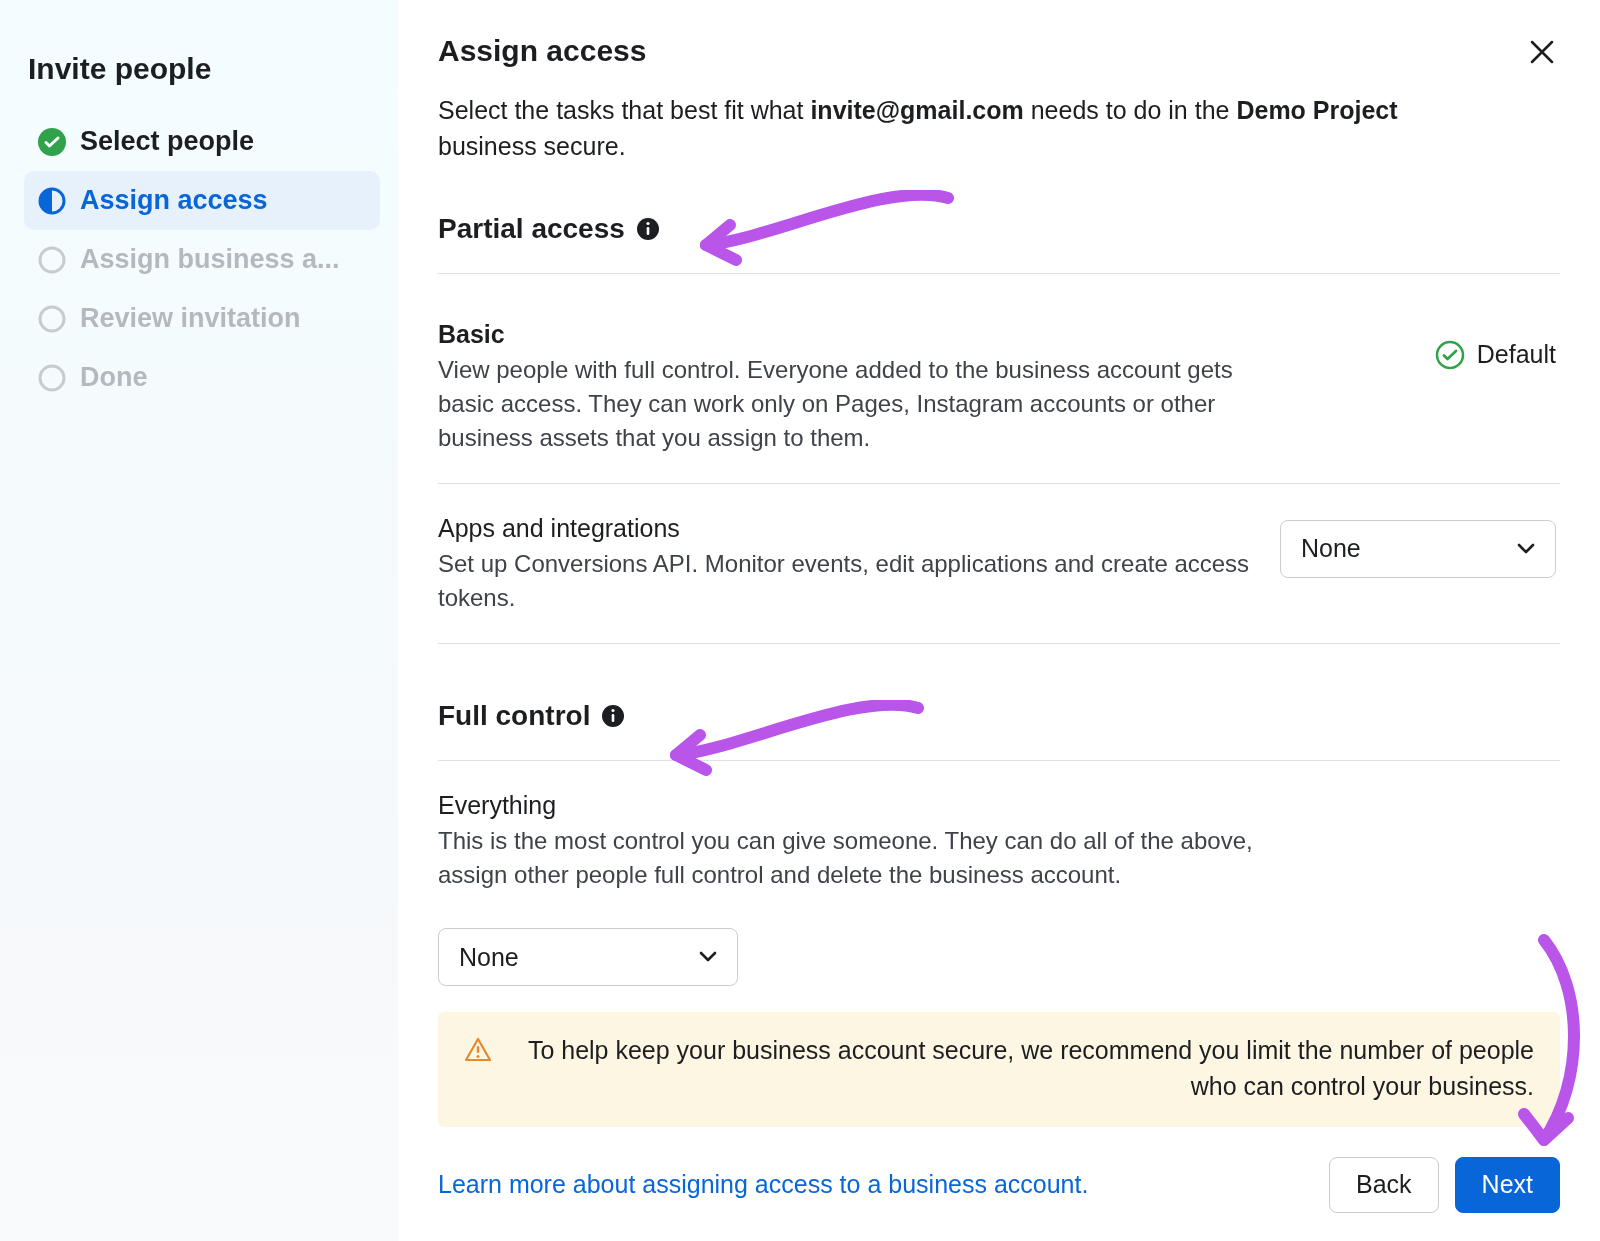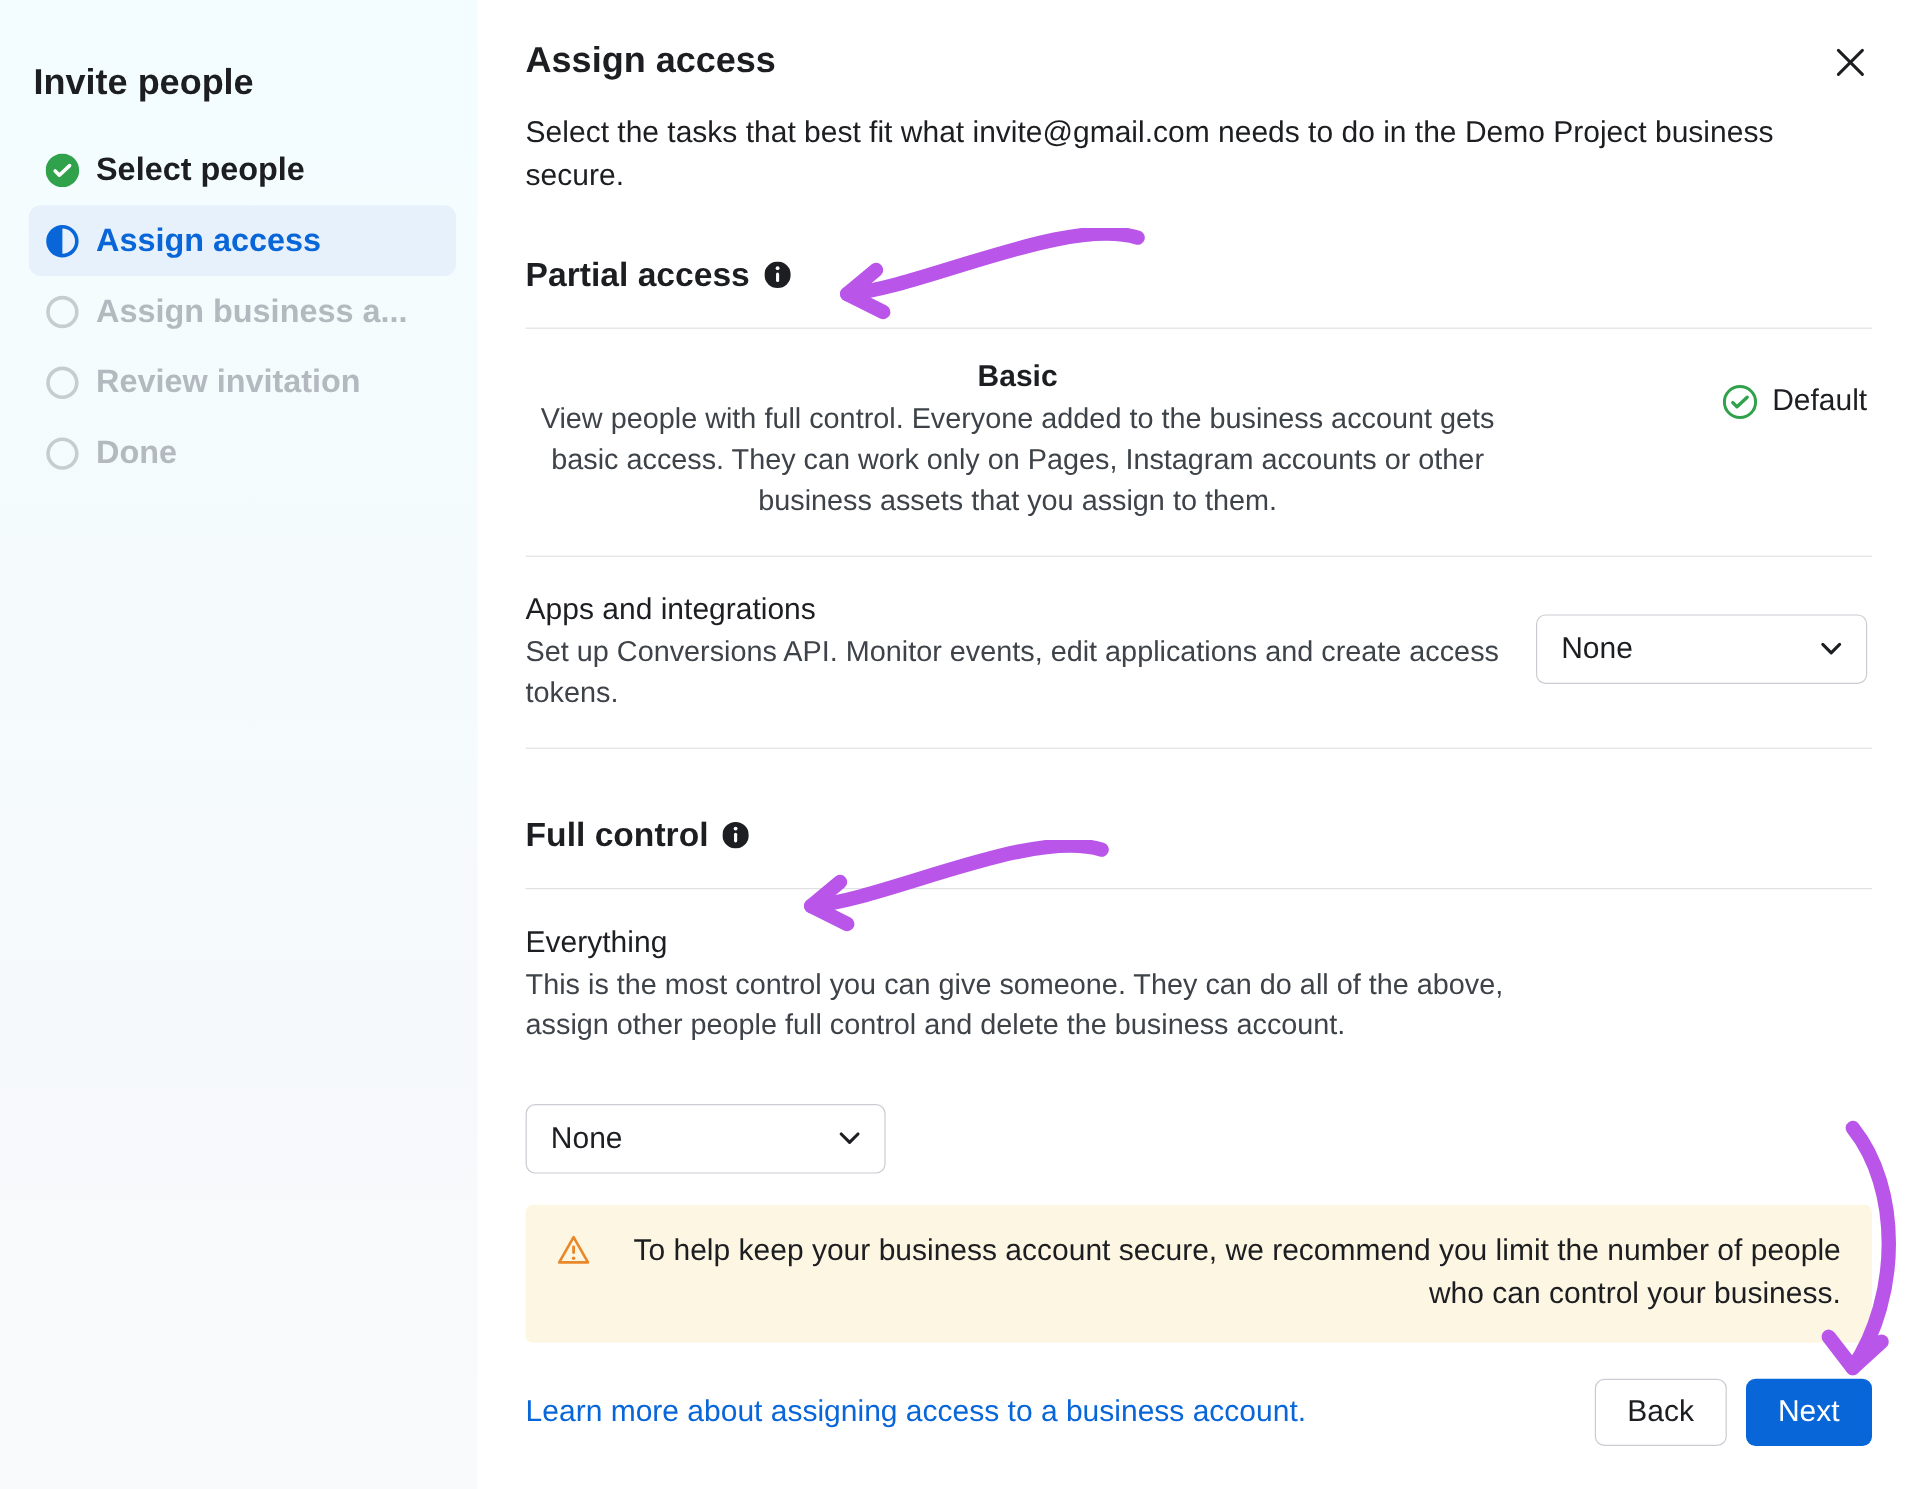--- a/index.html
+++ b/index.html
@@ -75,21 +75,21 @@
     width: 36px; height: 36px;
     display: flex; align-items: center; justify-content: center;
   }
   .intro {
     margin-top: 22px;
     font-size: 25px;
     color: #1c1e21;
     line-height: 1.45;
     max-width: 1040px;
   }
-  .intro b { font-weight: 400; }
+  .intro b { font-weight: 700; }
   .section-heading {
     display: flex;
     align-items: center;
     gap: 12px;
     font-size: 28px;
     font-weight: 700;
     color: #1c1e21;
   }
   .section-heading.first { margin-top: 48px; }
   .section-heading.second { margin-top: 56px; }
@@ -101,42 +101,42 @@
     display: flex;
     justify-content: space-between;
     align-items: flex-start;
     gap: 30px;
     padding-right: 4px;
   }
   .row-body { max-width: 820px; }
   .row-title { font-size: 25px; color: #1c1e21; margin-bottom: 4px; }
   .row-title.bold { font-weight: 700; }
   .row-desc { font-size: 24px; color: #3e4349; line-height: 1.42; }
-  .row.basic { margin-top: 26px; text-align: center; }
+  .row.basic { margin-top: 46px; }
   .row.apps  { margin-top: 30px; }
   .row.everything { margin-top: 30px; flex-direction: column; }
   .default-chip {
     display: flex; align-items: center; gap: 12px;
     font-size: 25px; color: #1c1e21;
     margin-top: 20px;
   }
   .dropdown {
     width: 300px;
     height: 58px;
     border: 1px solid #c9ccd1;
     border-radius: 8px;
     display: flex;
     align-items: center;
     justify-content: space-between;
     padding: 0 20px;
     font-size: 25px;
     color: #1c1e21;
     background: #fff;
     cursor: pointer;
-    margin-top: 18px;
+    margin-top: 6px;
   }
   .banner {
     margin-top: 26px;
     background: #fdf6e2;
     border-radius: 6px;
     padding: 20px 26px 22px 26px;
     display: flex;
     gap: 20px;
   }
   .banner-text { font-size: 25px; color: #1c1e21; line-height: 1.45; text-align: right; }

